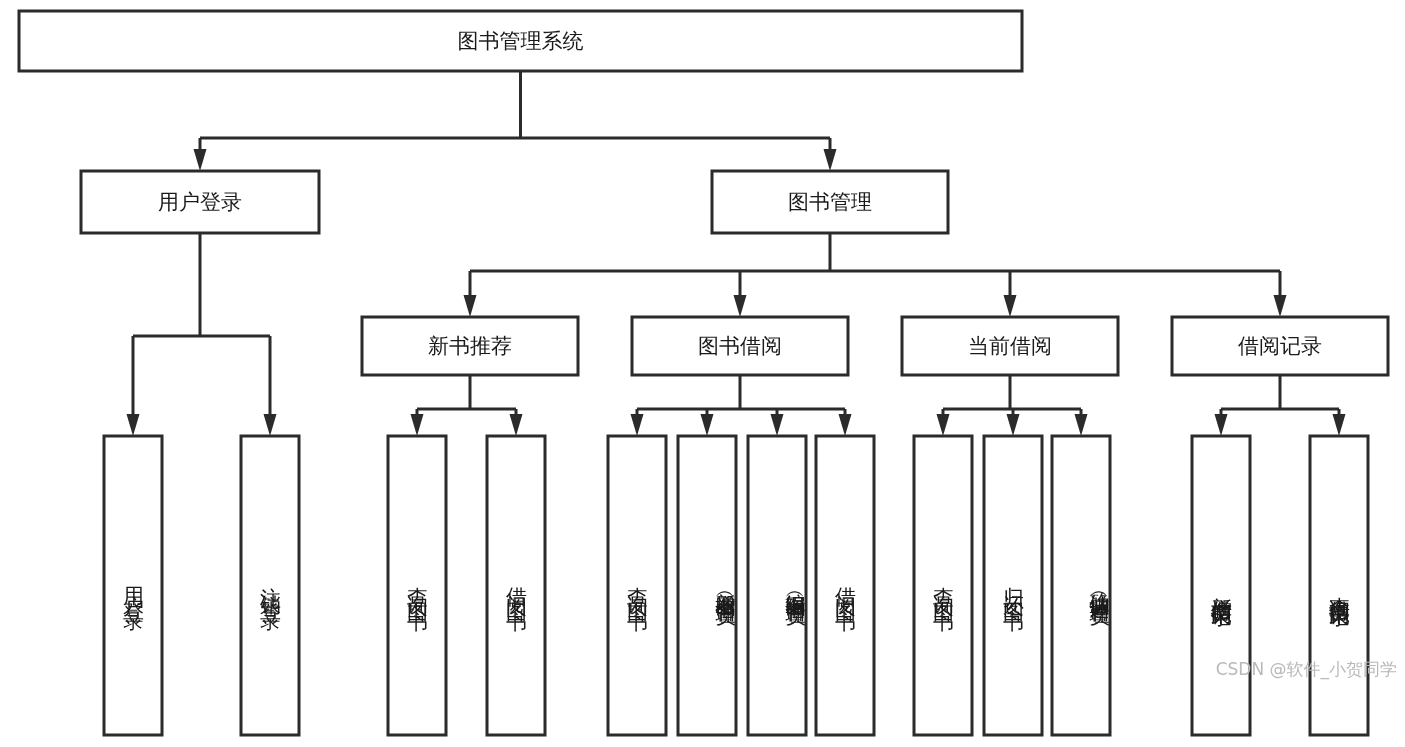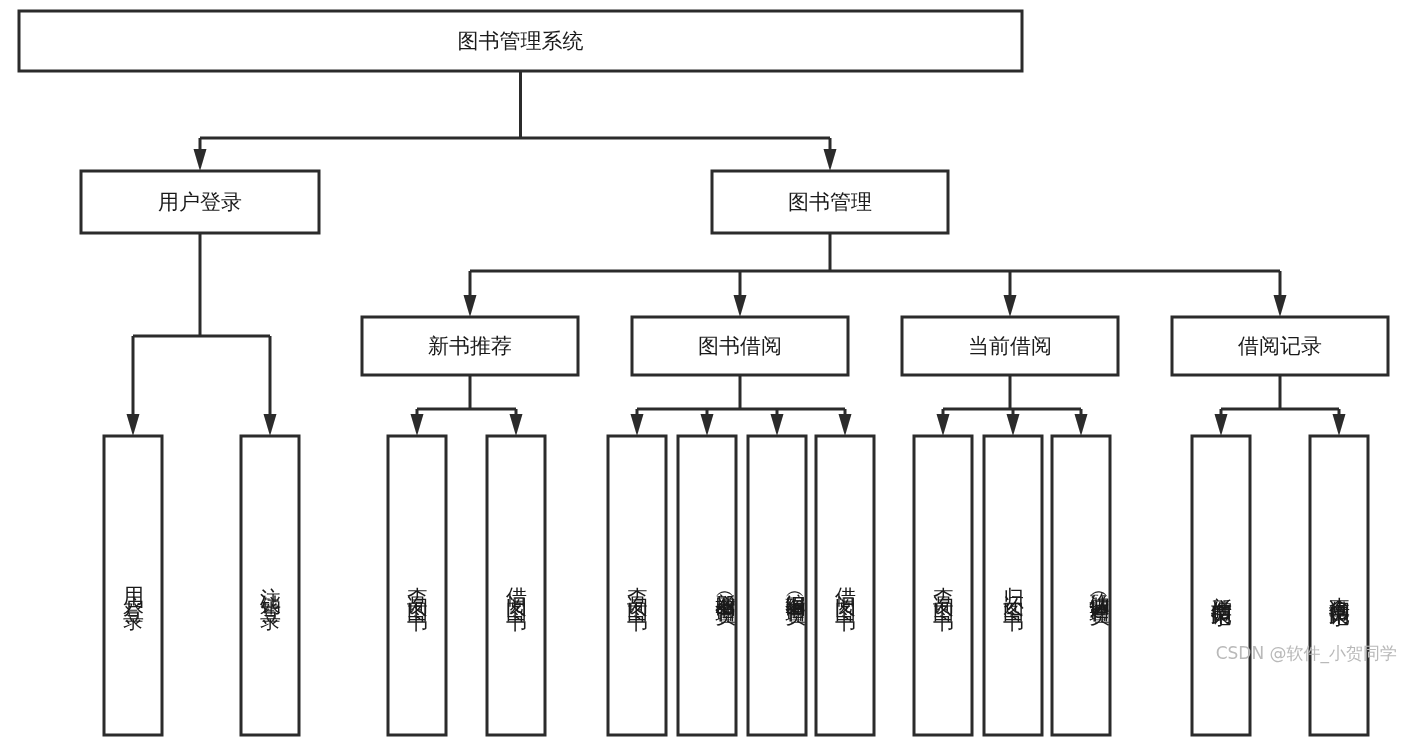--- a/index.html
+++ b/index.html
@@ -61,21 +61,21 @@
     line-height: 1;
     white-space: nowrap;
     display: flex;
     align-items: flex-start;
     justify-content: center;
     pointer-events: none;
   }
   .watermark {
     position: absolute;
     right: 8px;
-    bottom: 20px;
+    bottom: 4px;
     font-family: "DejaVu Sans", "Liberation Sans", sans-serif;
     font-size: 17px;
     color: #b9b9b9;
     white-space: nowrap;
     user-select: none;
   }
 </style>
 </head>
 <body>
 

